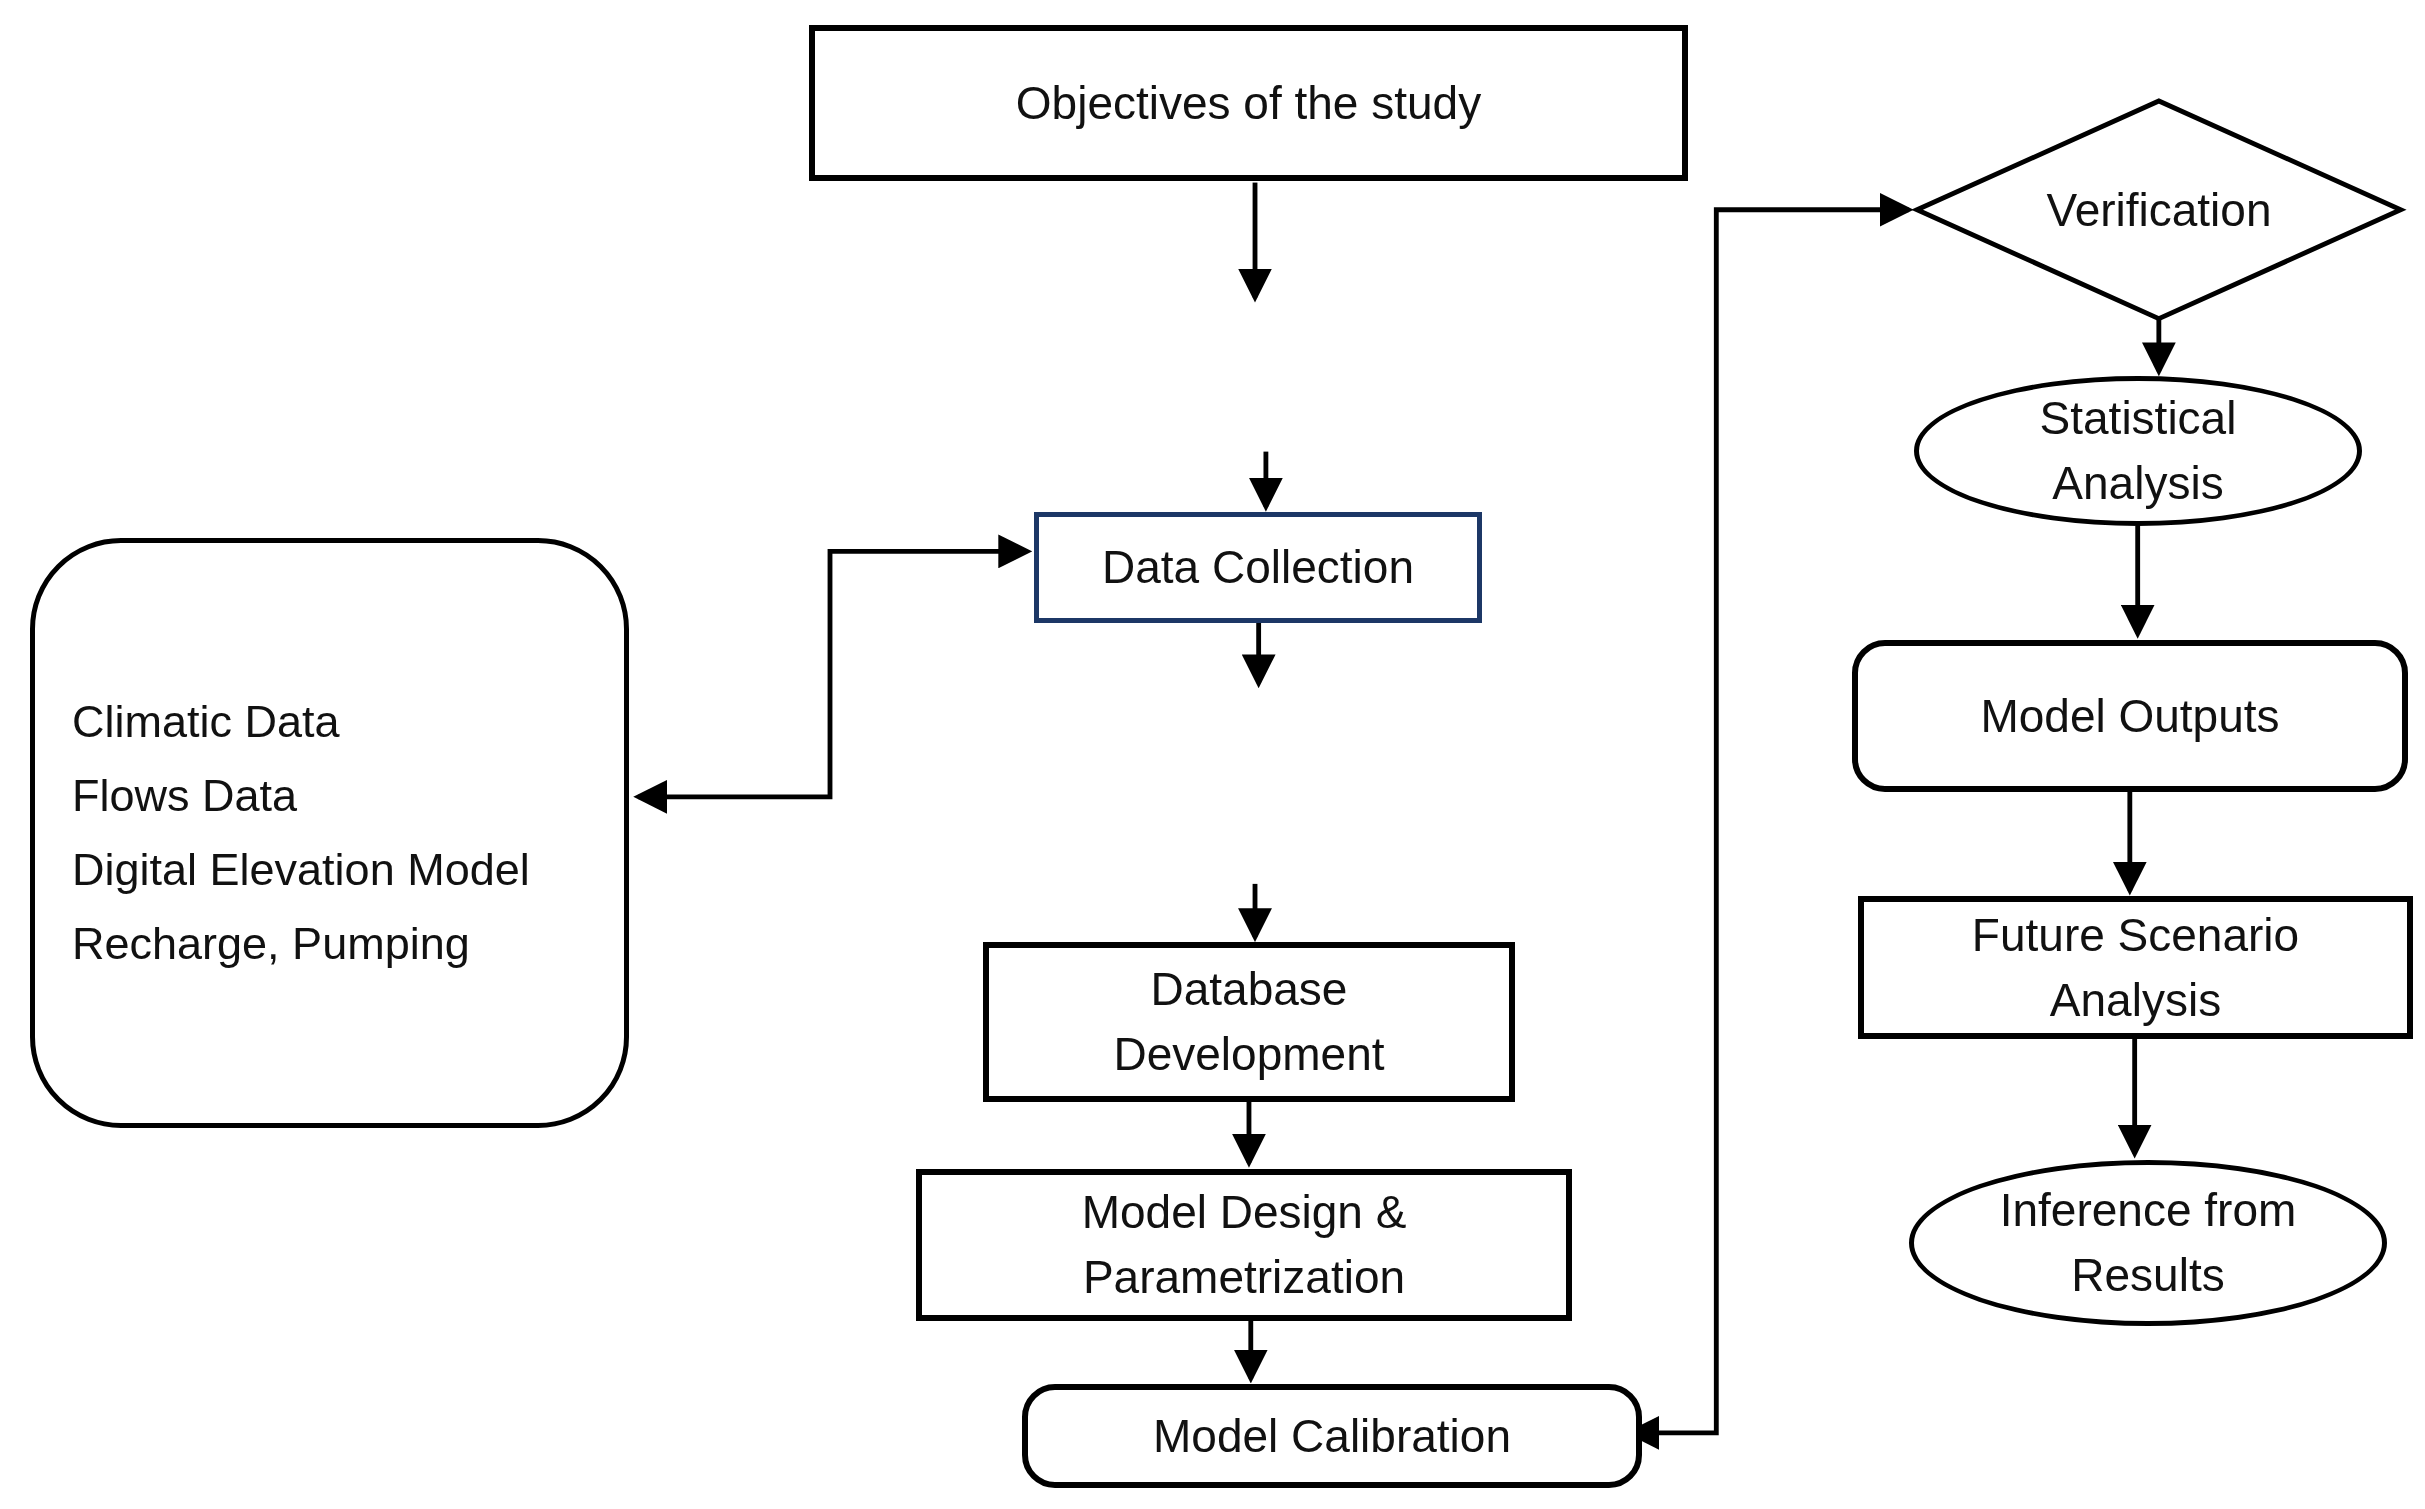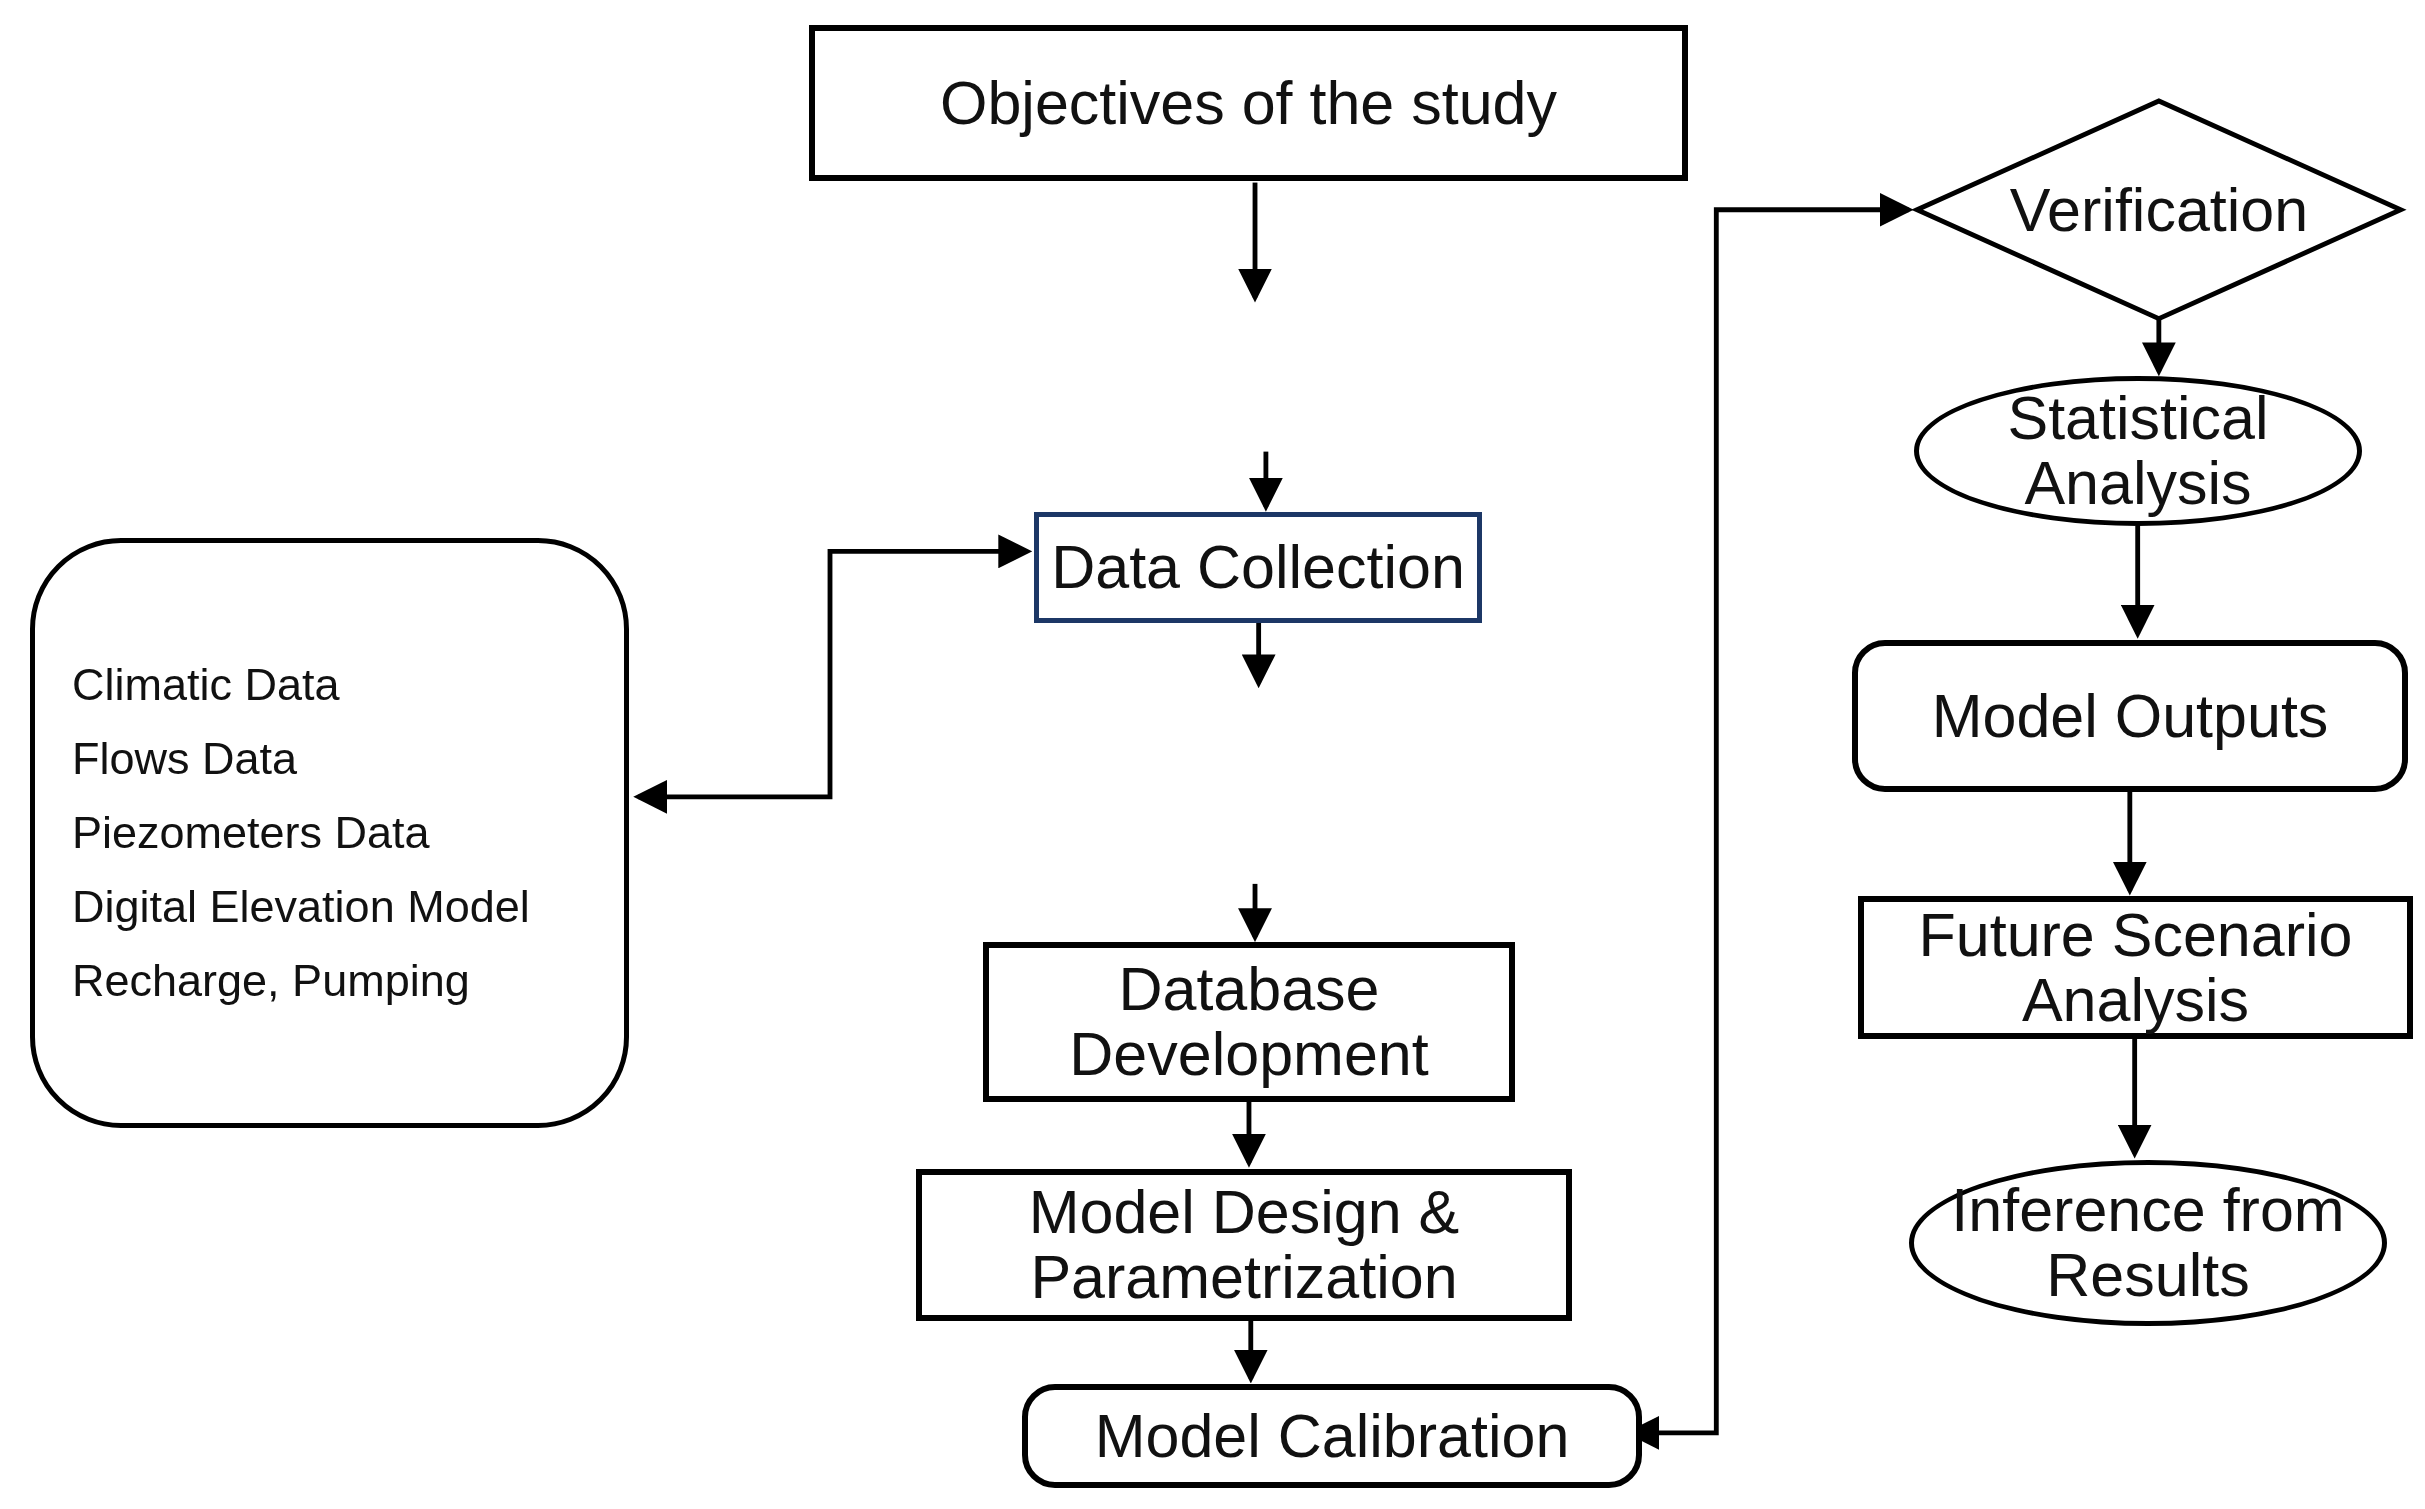--- a/index.html
+++ b/index.html
@@ -2,21 +2,21 @@
 <html style="font-size:9.7px"><head>
 <meta charset="utf-8">
 <style>
   html,body{margin:0;padding:0;background:#ffffff;}
   body{width:2426px;height:1509px;position:relative;
        font-family:"Liberation Sans",sans-serif;color:#111111;}
   .stage{position:absolute;left:0;top:0;width:2426px;height:1509px;}
   svg.wires{position:absolute;left:0;top:0;}
   .node{position:absolute;box-sizing:border-box;background:#ffffff;
         border:6px solid #000000;display:flex;align-items:center;justify-content:center;
-        text-align:center;font-size:61px;line-height:65px;white-space:pre-line;}
+        text-align:center;font-size:46px;line-height:65px;white-space:pre-line;}
   .rounded{border-radius:33px;}
   .bigrounded{border-radius:91px;}
   .ellipse{border-radius:50%;border-width:5.4px;}
   .accent{border-color:#1c3766;border-width:5.4px;}
   .plain{background:transparent;border:none;}
   .listbox{align-items:flex-start;justify-content:center;flex-direction:column;
            text-align:left;padding-left:37px;font-size:45px;line-height:74px;}
   .listbox .li{white-space:nowrap;}
 </style>
 </head>
@@ -62,21 +62,20 @@
 Development</div>
 
   <div class="node" style="left:916px;top:1169px;width:656px;height:152px;">Model Design &amp;
 Parametrization</div>
 
   <div class="node rounded" style="left:1002px;top:1384px;width:620px;height:104px;margin-left:20px;">Model Calibration</div>
 
   <div class="node bigrounded listbox" style="left:30px;top:538px;width:599px;height:590px;border-width:5.4px;">
     <div class="li">Climatic Data</div>
     <div class="li">Flows Data</div>
-    <div class="li">Piezometers Data</div>
     <div class="li">Digital Elevation Model</div>
     <div class="li">Recharge, Pumping</div>
   </div>
 
   <div class="node plain" style="left:1917px;top:171px;width:484px;height:79px;">Verification</div>
 
   <div class="node ellipse" style="left:1914px;top:376px;width:448px;height:150px;">Statistical
 Analysis</div>
 
   <div class="node rounded" style="left:1852px;top:640px;width:556px;height:152px;">Model Outputs</div>

